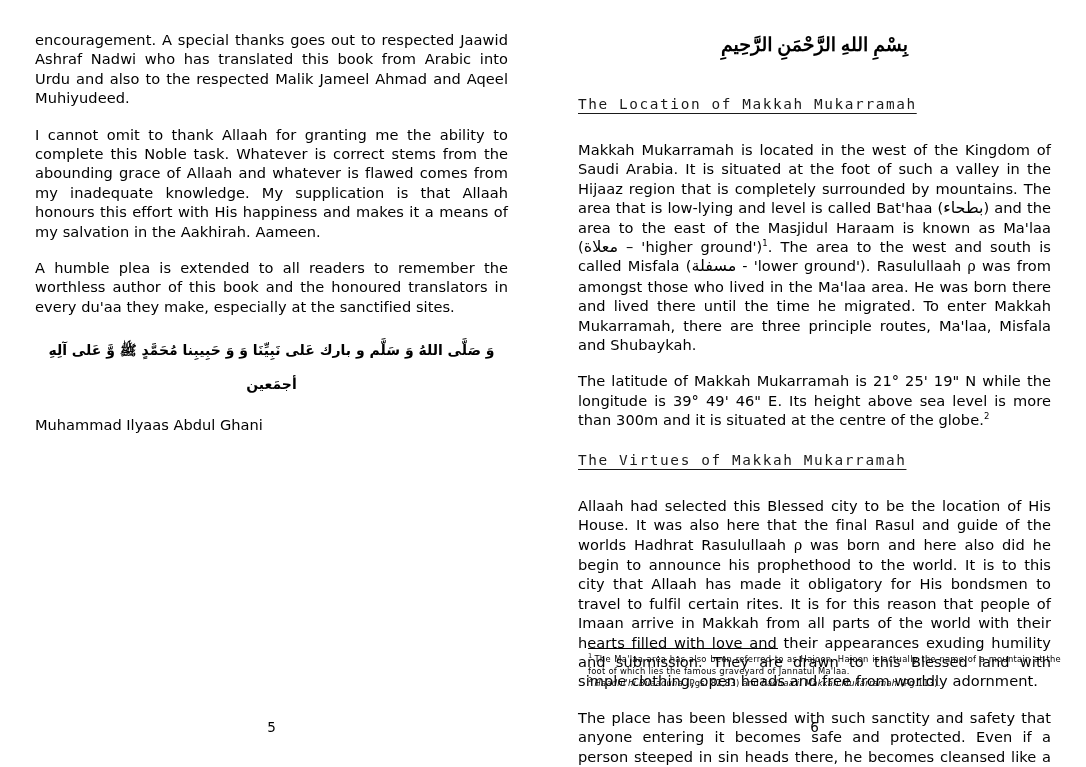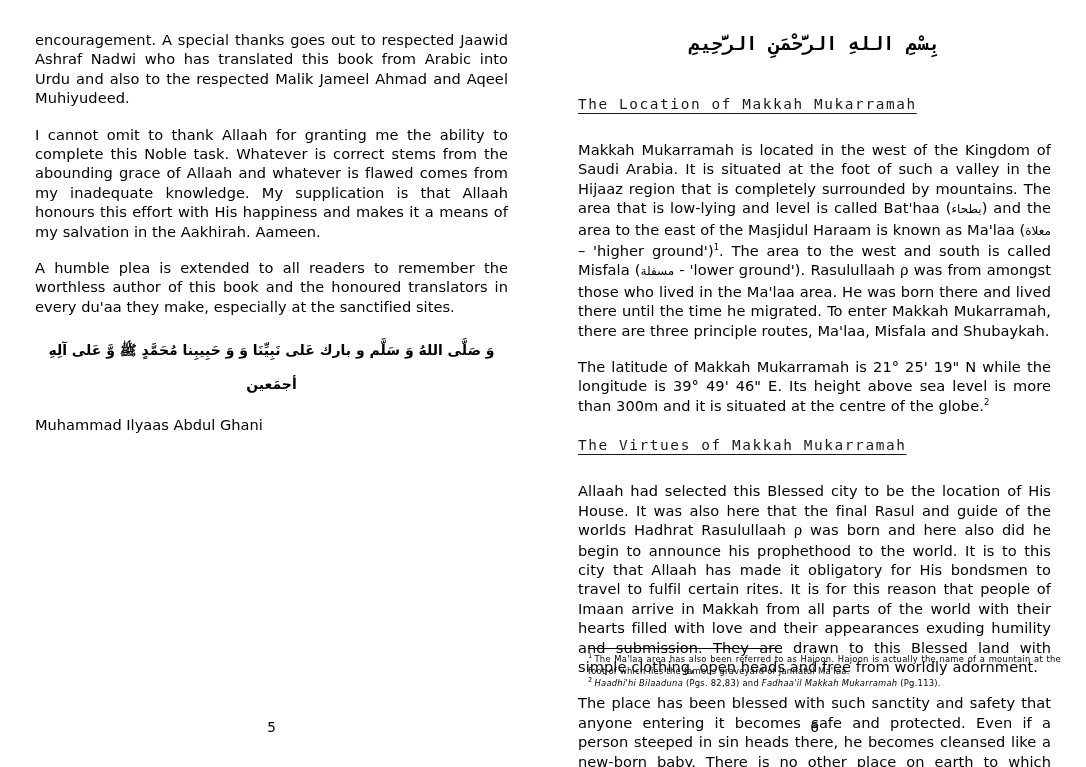--- a/index.html
+++ b/index.html
@@ -53,21 +53,21 @@
     text-align: center;
     font-family: "DejaVu Sans", sans-serif;
     font-size: 14px;
     font-weight: bold;
     line-height: 34px;
     margin: 10px 0 14px 0;
   }
   .bismillah {
     direction: rtl;
     text-align: center;
-    font-family: Liberation Mono, monospace;
+    font-family: Liberation Serif, serif;
     font-size: 19px;
     font-weight: bold;
     line-height: 30px;
     margin: 0 0 34px 0;
   }
   .byline {
     font-size: 14.6px;
     line-height: 19.4px;
     margin: 6px 0 8px 0;
     text-align: left;
@@ -87,21 +87,21 @@
     color: #1a1a1a;
   }
   h2.section-heading.second {
     margin: 20px 0 26px 0;
   }
 
   
   .ar-inline {
     direction: rtl;
     unicode-bidi: isolate;
-    font-size: 12px;
+    font-size: 16px;
     font-family: "DejaVu Sans", sans-serif;
   }
   .sym {
     font-family: "DejaVu Serif", serif;
     font-size: 14px;
   }
   sup.fn {
     font-size: 8.5px;
     vertical-align: super;
     line-height: 0;

